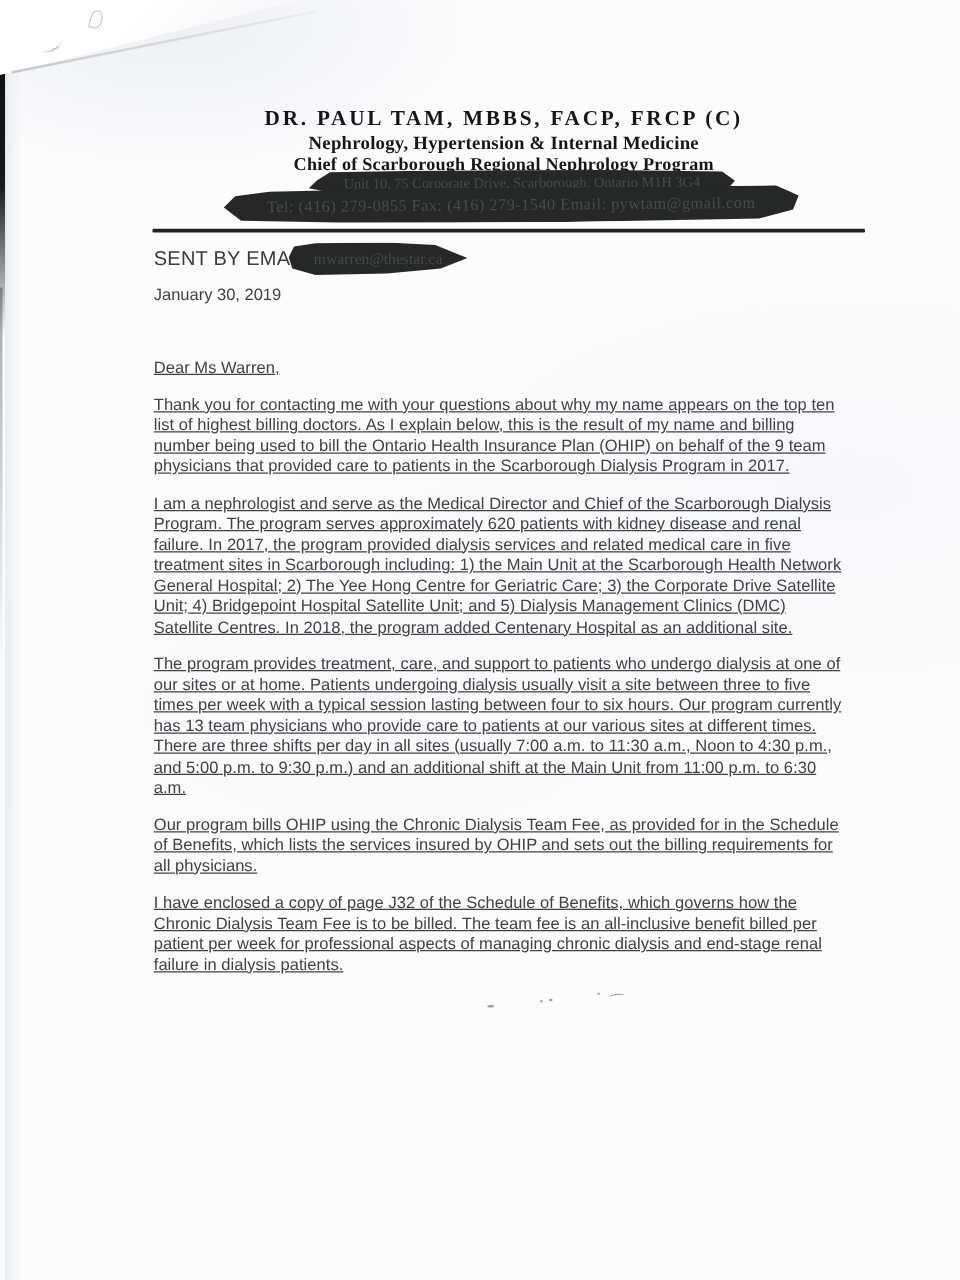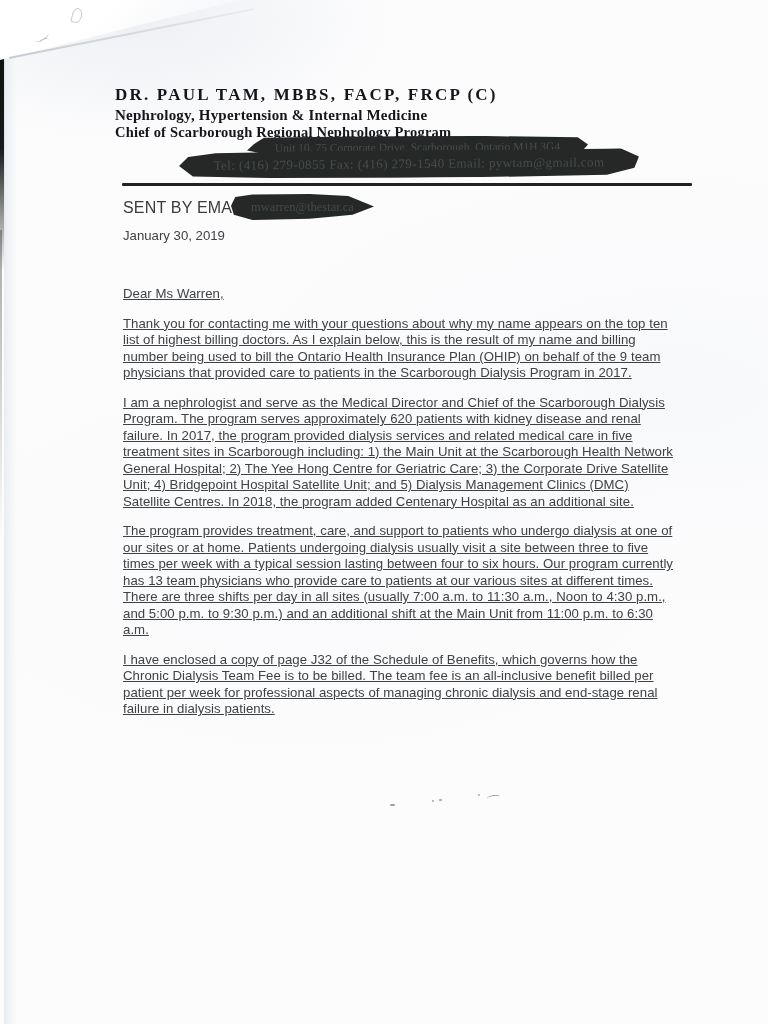--- a/index.html
+++ b/index.html
@@ -25,21 +25,21 @@
   .corner-light { position:absolute; left:0; top:0; width:240px; height:60px;
     clip-path:polygon(0 0,100% 0,0 100%); background:linear-gradient(135deg,#ffffff 40%, rgba(255,255,255,0)); }
   .pencil-a { position:absolute; left:33px; top:31px; width:16px; height:9px;
     border-bottom:1.5px solid rgba(150,156,168,0.6); border-radius:60%; transform:rotate(-28deg); }
   .pencil-b { position:absolute; left:40px; top:38px; width:9px; height:5px;
     border-top:1.2px solid rgba(150,156,168,0.5); border-radius:50%; transform:rotate(-20deg); }
   .pencil-c { position:absolute; left:72px; top:8px; width:8px; height:13px;
     border:1.3px solid rgba(156,162,174,0.55); border-radius:60% 60% 60% 10%; transform:rotate(14deg); }
 
   
-  .letterhead { position:absolute; left:115px; top:84px; width:576px; 
+  .letterhead { position:absolute; left:115px; top:84px; width:576px; text-align:center;
     font-family:"Liberation Serif", serif; color:#15151b; }
   .lh-name { font-size:17px; font-weight:bold; letter-spacing:2.2px; line-height:21px; }
   .lh-spec { font-size:15px; font-weight:bold; letter-spacing:0.2px; line-height:17px; margin-top:2px; }
   .lh-title { font-size:14.5px; font-weight:bold; letter-spacing:0.2px; line-height:17px; }
 
   
   .redaction { position:absolute; background:#252826; display:flex; align-items:center; justify-content:center; overflow:hidden; }
   .ghost { font-family:"Liberation Serif", serif; color:#4d554f; white-space:nowrap; opacity:0.85; }
   .ghost-sans { font-family:Liberation Serif, serif; color:#4d5450; white-space:nowrap; opacity:0.8; }
   .blob-address { left:247px; top:136px; width:341px; height:21px; transform:rotate(-0.3deg); font-size:11.5px;
@@ -105,20 +105,21 @@
     <span class="ghost-sans">mwarren@thestar.ca</span>
   </div>
 
   <div class="date-line">January 30, 2019</div>
 
   <div class="body-col">
     <p class="salutation">Dear Ms Warren,</p>
     <p>Thank you for contacting me with your questions about why my name appears on the top ten list of highest billing doctors. As I explain below, this is the result of my name and billing number being used to bill the Ontario Health Insurance Plan (OHIP) on behalf of the 9 team physicians that provided care to patients in the Scarborough Dialysis Program in 2017.</p>
     <p>I am a nephrologist and serve as the Medical Director and Chief of the Scarborough Dialysis Program. The program serves approximately 620 patients with kidney disease and renal failure. In 2017, the program provided dialysis services and related medical care in five treatment sites in Scarborough including: 1) the Main Unit at the Scarborough Health Network General Hospital; 2) The Yee Hong Centre for Geriatric Care; 3) the Corporate Drive Satellite Unit; 4) Bridgepoint Hospital Satellite Unit; and 5) Dialysis Management Clinics (DMC) Satellite Centres. In 2018, the program added Centenary Hospital as an additional site.</p>
     <p>The program provides treatment, care, and support to patients who undergo dialysis at one of our sites or at home. Patients undergoing dialysis usually visit a site between three to five times per week with a typical session lasting between four to six hours. Our program currently has 13 team physicians who provide care to patients at our various sites at different times. There are three shifts per day in all sites (usually 7:00 a.m. to 11:30 a.m., Noon to 4:30 p.m., and 5:00 p.m. to 9:30 p.m.) and an additional shift at the Main Unit from 11:00 p.m. to 6:30 a.m.</p>
+    <p>Our program bills OHIP using the Chronic Dialysis Team Fee, as provided for in the Schedule of Benefits, which lists the services insured by OHIP and sets out the billing requirements for all physicians.</p>
     <p>I have enclosed a copy of page J32 of the Schedule of Benefits, which governs how the Chronic Dialysis Team Fee is to be billed. The team fee is an all-inclusive benefit billed per patient per week for professional aspects of managing chronic dialysis and end-stage renal failure in dialysis patients.</p>
   </div>
 
   <div class="smudges">
     <div class="speck sp1"></div>
     <div class="speck sp2"></div>
     <div class="speck sp3"></div>
     <div class="speck sp4"></div>
     <div class="tilde"></div>
   </div>

